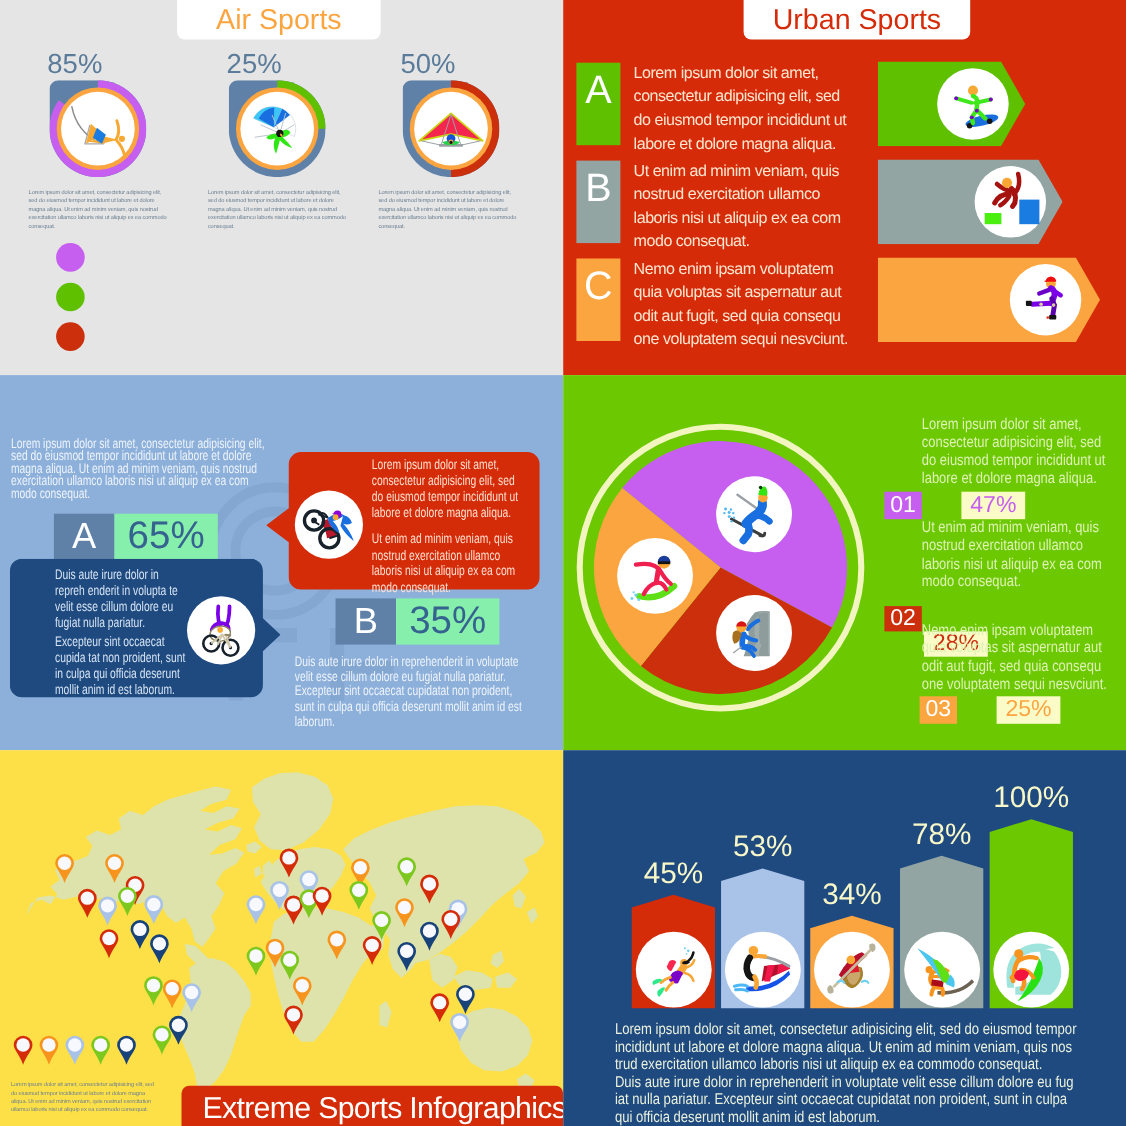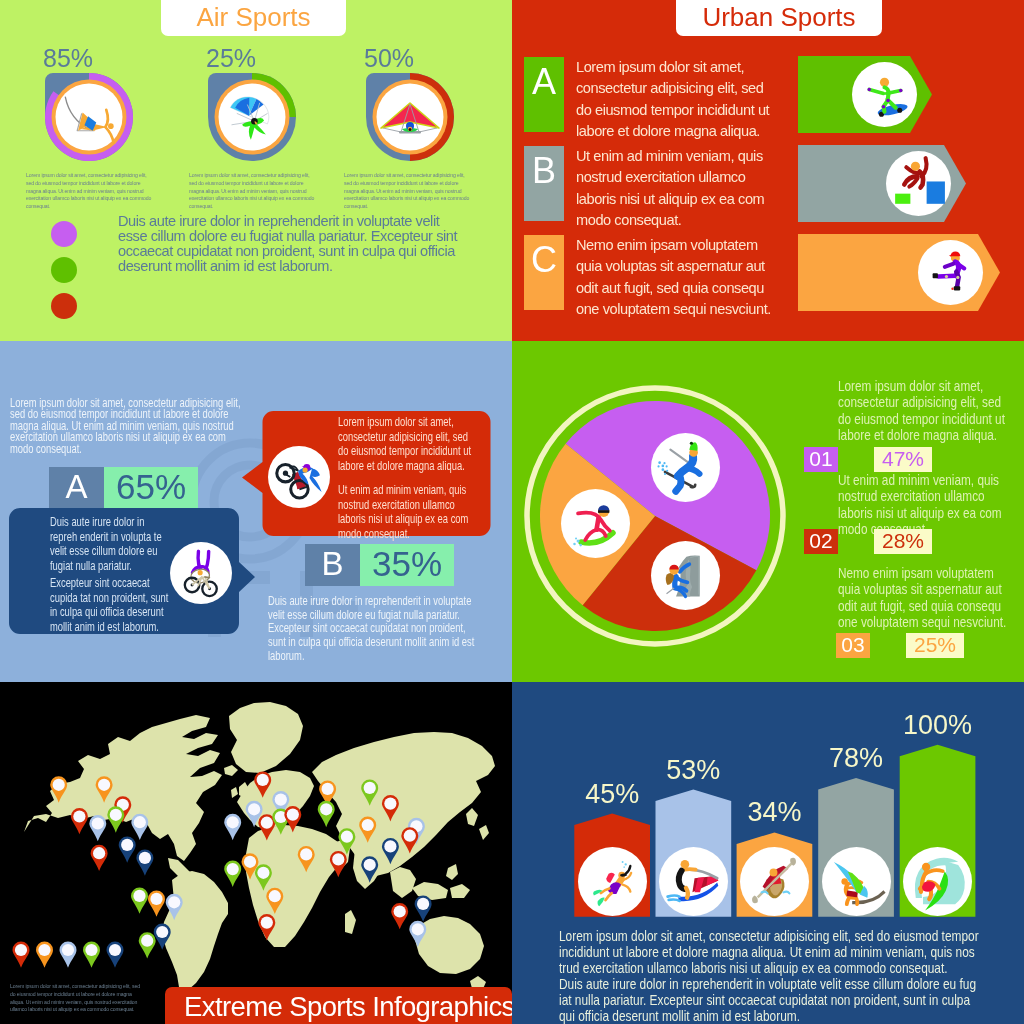--- a/index.html
+++ b/index.html
@@ -1,24 +1,24 @@
 <!DOCTYPE html>
 <html><head>
 <meta charset="utf-8">
 <style>
   html,body{margin:0;padding:0;background:#fff;}
   body{width:1024px;height:1024px;overflow:hidden;
        font-family:"Liberation Sans",sans-serif;-webkit-font-smoothing:antialiased;}
   #poster{position:relative;width:1024px;height:1024px;}
   .quad{position:absolute;overflow:hidden;}
-  #q-air{left:0;top:0;width:512px;height:341px;background:#bef264;}
+  #q-air{left:0;top:0;width:512px;height:341px;background:#e5e5e5;}
   #q-urban{left:512px;top:0;width:512px;height:341px;background:#d52b09;}
   #q-bike{left:0;top:341px;width:512px;height:341px;background:#8db0db;}
   #q-mountain{left:512px;top:341px;width:512px;height:341px;background:#6cc800;}
-  #q-map{left:0;top:682px;width:512px;height:342px;background:#000000;}
+  #q-map{left:0;top:682px;width:512px;height:342px;background:#fde047;}
   #q-bars{left:512px;top:682px;width:512px;height:342px;background:#1f4a80;}
 
   .title-box{position:absolute;background:#fff;border-radius:0 0 7px 7px;
              display:flex;align-items:center;justify-content:center;}
   .title-box .t{font-size:26px;font-weight:400;letter-spacing:0px;line-height:1;
                 position:relative;top:-1px;}
 
   
   .donut{position:absolute;width:88px;height:88px;}
   .pct{position:absolute;font-size:25px;color:#5a7b99;}
@@ -134,24 +134,20 @@
           <circle cx="64" cy="86" r="4.5" fill="#f7a933"></circle>
           <circle cx="64" cy="87" r="3" fill="#141414"></circle>
         </g>
       </svg>
     </div>
     <div class="smalltxt" style="left:344px;top:172px;">Lorem ipsum dolor sit amet, consectetur adipisicing elit, sed do eiusmod tempor incididunt ut labore et dolore magna aliqua. Ut enim ad minim veniam, quis nostrud exercitation ullamco laboris nisi ut aliquip ex ea commodo consequat.</div>
 
     <div class="legdot" style="left:51px;top:221px;background:#c65ef0;"></div>
     <div class="legdot" style="left:51px;top:257px;background:#5fc000;"></div>
     <div class="legdot" style="left:51px;top:293px;background:#cc2f0c;"></div>
-    <div class="legtext" style="left:118px;top:213.5px;">Duis aute irure dolor in reprehenderit in voluptate velit
-esse cillum dolore eu fugiat nulla pariatur. Excepteur sint
-occaecat cupidatat non proident, sunt in culpa qui officia
-deserunt mollit anim id est laborum.</div>
   </div>
   <div class="quad" id="q-urban">
     <div class="title-box" style="left:164px;top:-12px;width:206px;height:48px;">
       <span class="t" style="color:#d52b09;top:5px;">Urban Sports</span>
     </div>
 
     <div class="ltr" style="left:12px;top:57px;width:40px;height:75px;background:#5fc000;">
         <span>A</span>
       </div>
     <div class="urbtxt" style="left:64px;top:57px;">Lorem ipsum dolor sit amet, consectetur adipisicing elit, sed do eiusmod tempor incididunt ut labore et dolore magna aliqua.</div>
@@ -372,21 +368,21 @@
       </svg>
     </div>
 
     <div class="mtxt" style="left:326px;top:37px;">Lorem ipsum dolor sit amet, consectetur adipisicing elit, sed do eiusmod tempor incididunt ut labore et dolore magna aliqua.</div>
     <div class="mbadge" style="left:292px;top:106px;">
       <div class="n" style="background:#c65ef0;">01</div>
       <div class="v" style="color:#c65ef0;">47%</div>
     </div>
 
     <div class="mtxt" style="left:326px;top:131px;">Ut enim ad minim veniam, quis nostrud exercitation ullamco laboris nisi ut aliquip ex ea com modo consequat.</div>
-    <div class="mbadge" style="left:292px;top:188px;">
+    <div class="mbadge" style="left:292px;top:210px;flex-direction:column;">
       <div class="n" style="background:#cc2f0c;">02</div>
       <div class="v" style="color:#cc2f0c;">28%</div>
     </div>
 
     <div class="mtxt" style="left:326px;top:224px;">Nemo enim ipsam voluptatem quia voluptas sit aspernatur aut odit aut fugit, sed quia consequ one voluptatem sequi nesvciunt.</div>
     <div class="mbadge" style="left:292px;top:292px;padding-left:32px;">
       <div class="n" style="background:#fba541;">03</div>
       <div class="v" style="color:#fba541;">25%</div>
     </div>
   </div>

